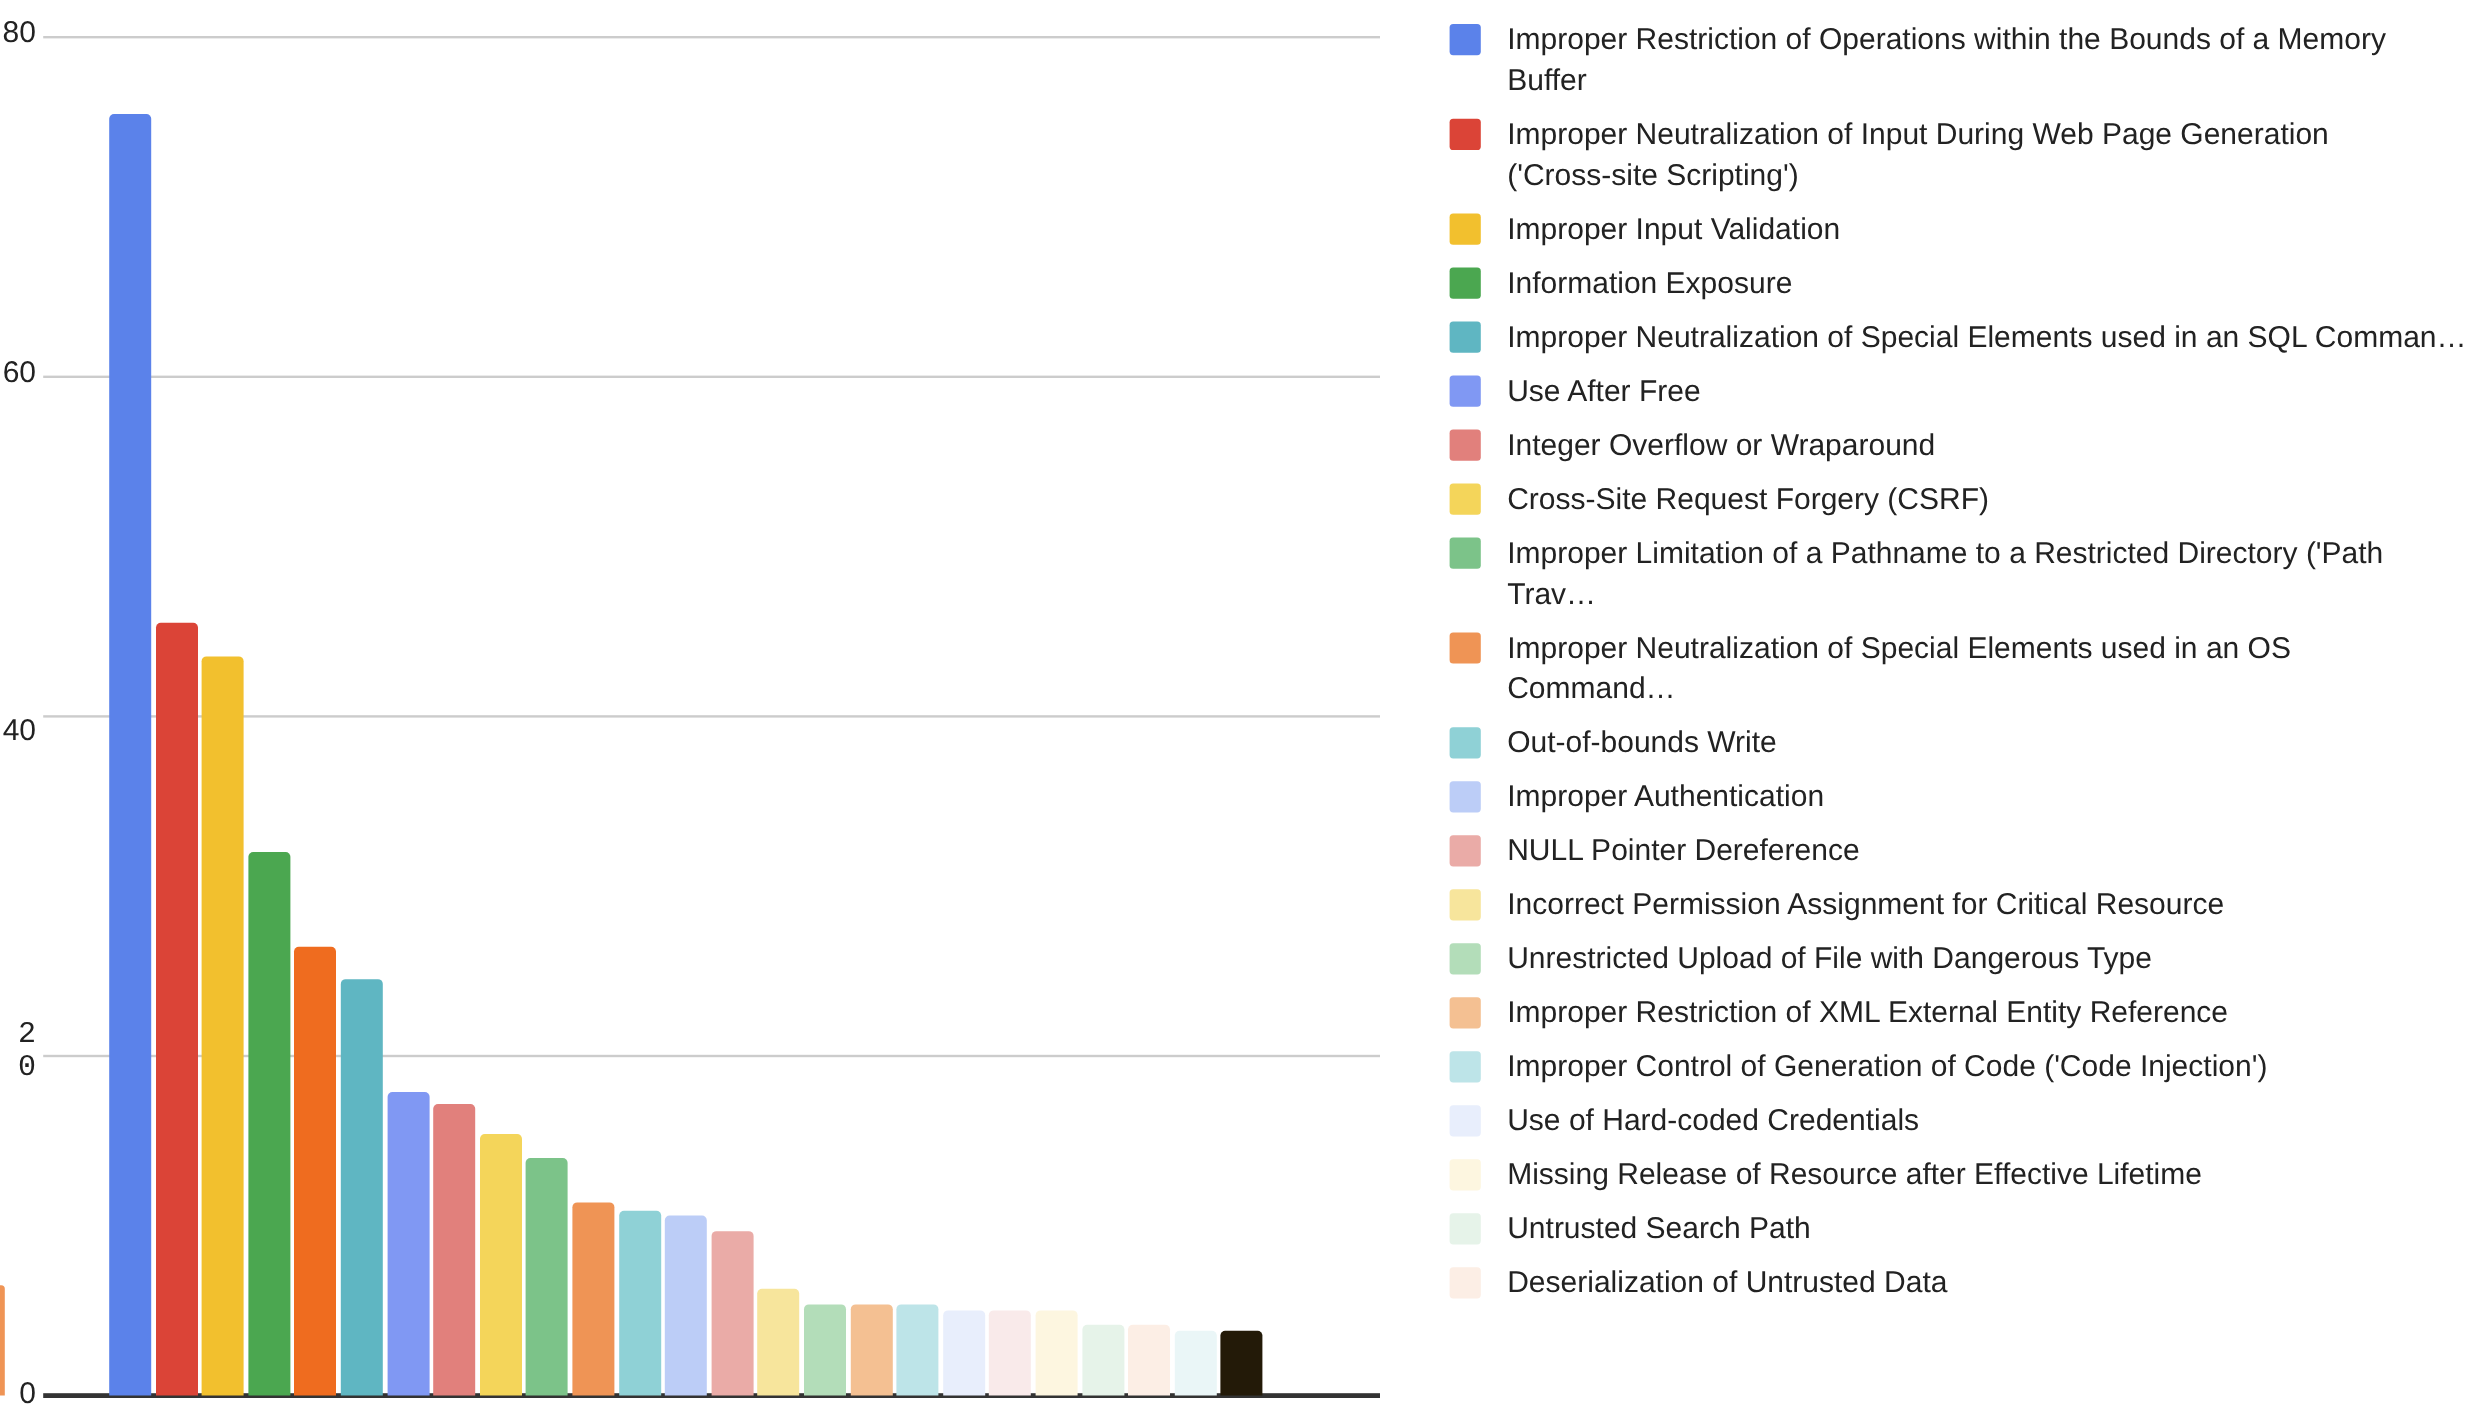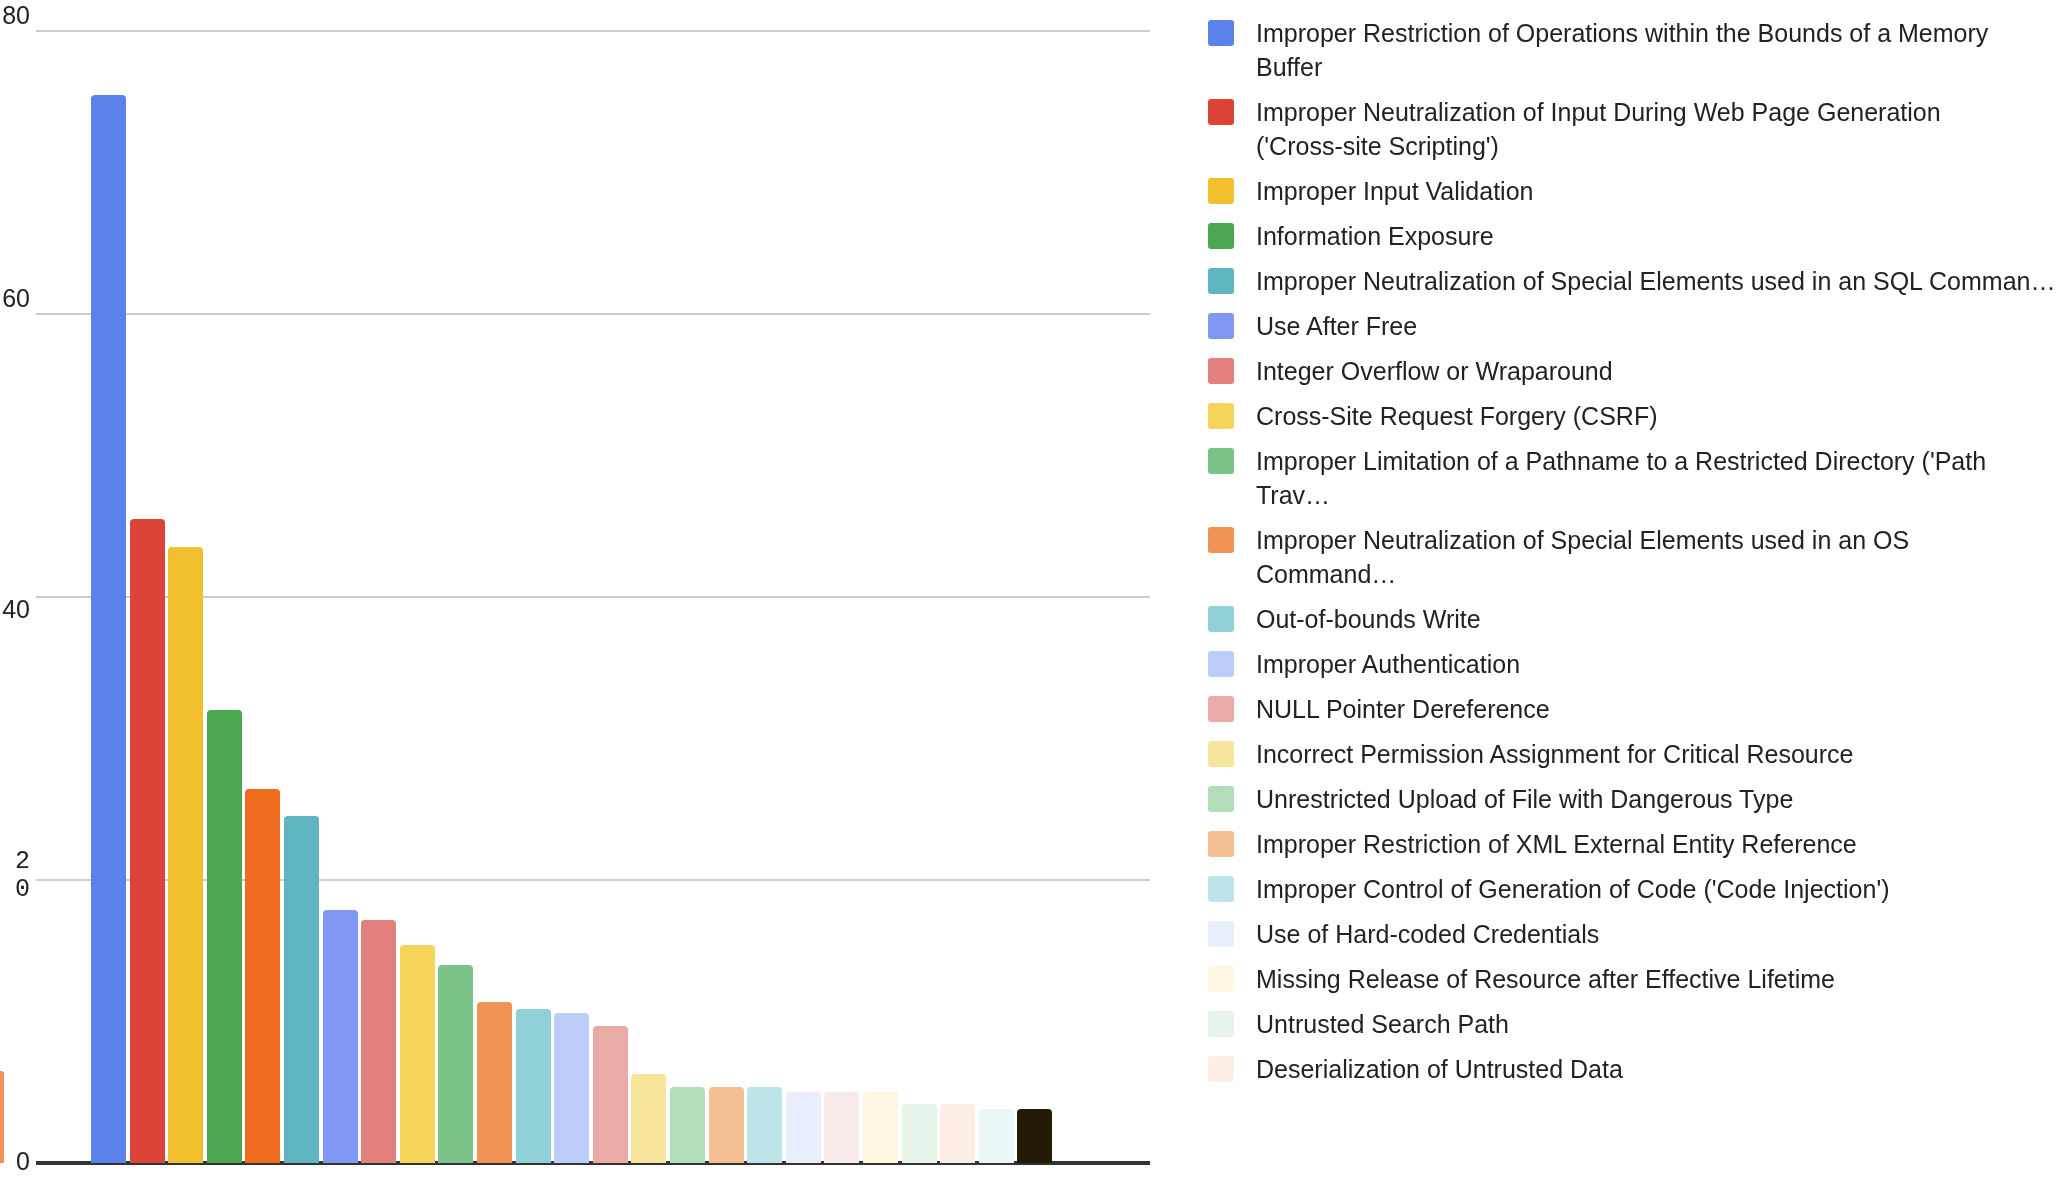--- a/index.html
+++ b/index.html
@@ -135,22 +135,22 @@
         <div class="bar" title="Uncontrolled Resource Consumption: 5" style="left: 824.4px; width: 35px; height: 70.75px; background: rgb(249, 234, 234);"></div>
         <div class="bar" title="Missing Release of Resource after Effective Lifetime: 5" style="left: 863px; width: 35px; height: 70.75px; background: rgb(253, 246, 224);"></div>
         <div class="bar" title="Untrusted Search Path: 4.2" style="left: 901.6px; width: 35px; height: 59.43px; background: rgb(230, 243, 233);"></div>
         <div class="bar" title="Deserialization of Untrusted Data: 4.2" style="left: 940.2px; width: 35px; height: 59.43px; background: rgb(252, 238, 229);"></div>
         <div class="bar" title="Improper Privilege Management: 3.8" style="left: 978.8px; width: 35px; height: 53.77px; background: rgb(234, 246, 247);"></div>
         <div class="bar" title="Improper Certificate Validation: 3.8" style="left: 1017.4px; width: 35px; height: 53.77px; background: rgb(35, 26, 8);"></div>
       </div>
   <div class="ytick-label" style="top: 1147px;">0</div>
       <div class="ytick-label" style="top: 848px; font-family: Liberation Mono, monospace;">20</div>
       <div class="ytick-label" style="top: 595px;">40</div>
-      <div class="ytick-label" style="top: 284px;">60</div>
-      <div class="ytick-label" style="top: 1px;">80</div>
+      <div class="ytick-label" style="top: 296px;">60</div>
+      <div class="ytick-label" style="top: 13px; text-align: center;">80</div>
     </div>
 
   <div id="legend">
       <div class="legend-item">
         <span class="legend-swatch" style="background: rgb(91, 130, 234);"></span>
         <span class="legend-label">Improper Restriction of Operations within the Bounds of a Memory Buffer</span>
       </div>
       <div class="legend-item">
         <span class="legend-swatch" style="background: rgb(219, 68, 55);"></span>
         <span class="legend-label">Improper Neutralization of Input During Web Page Generation

